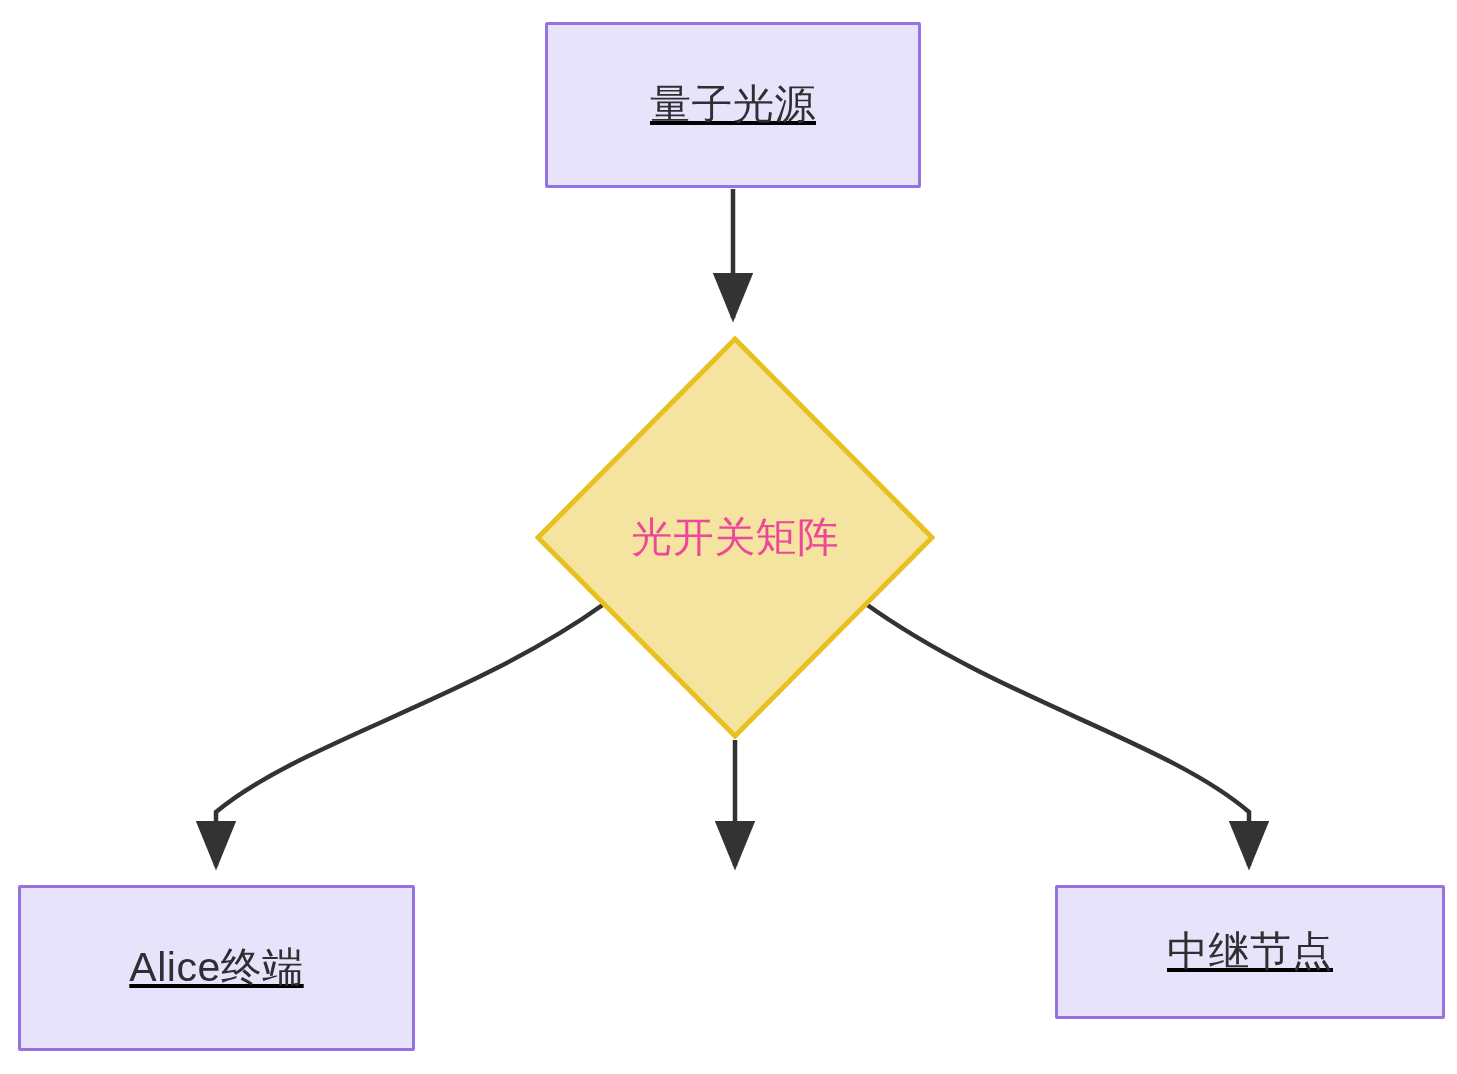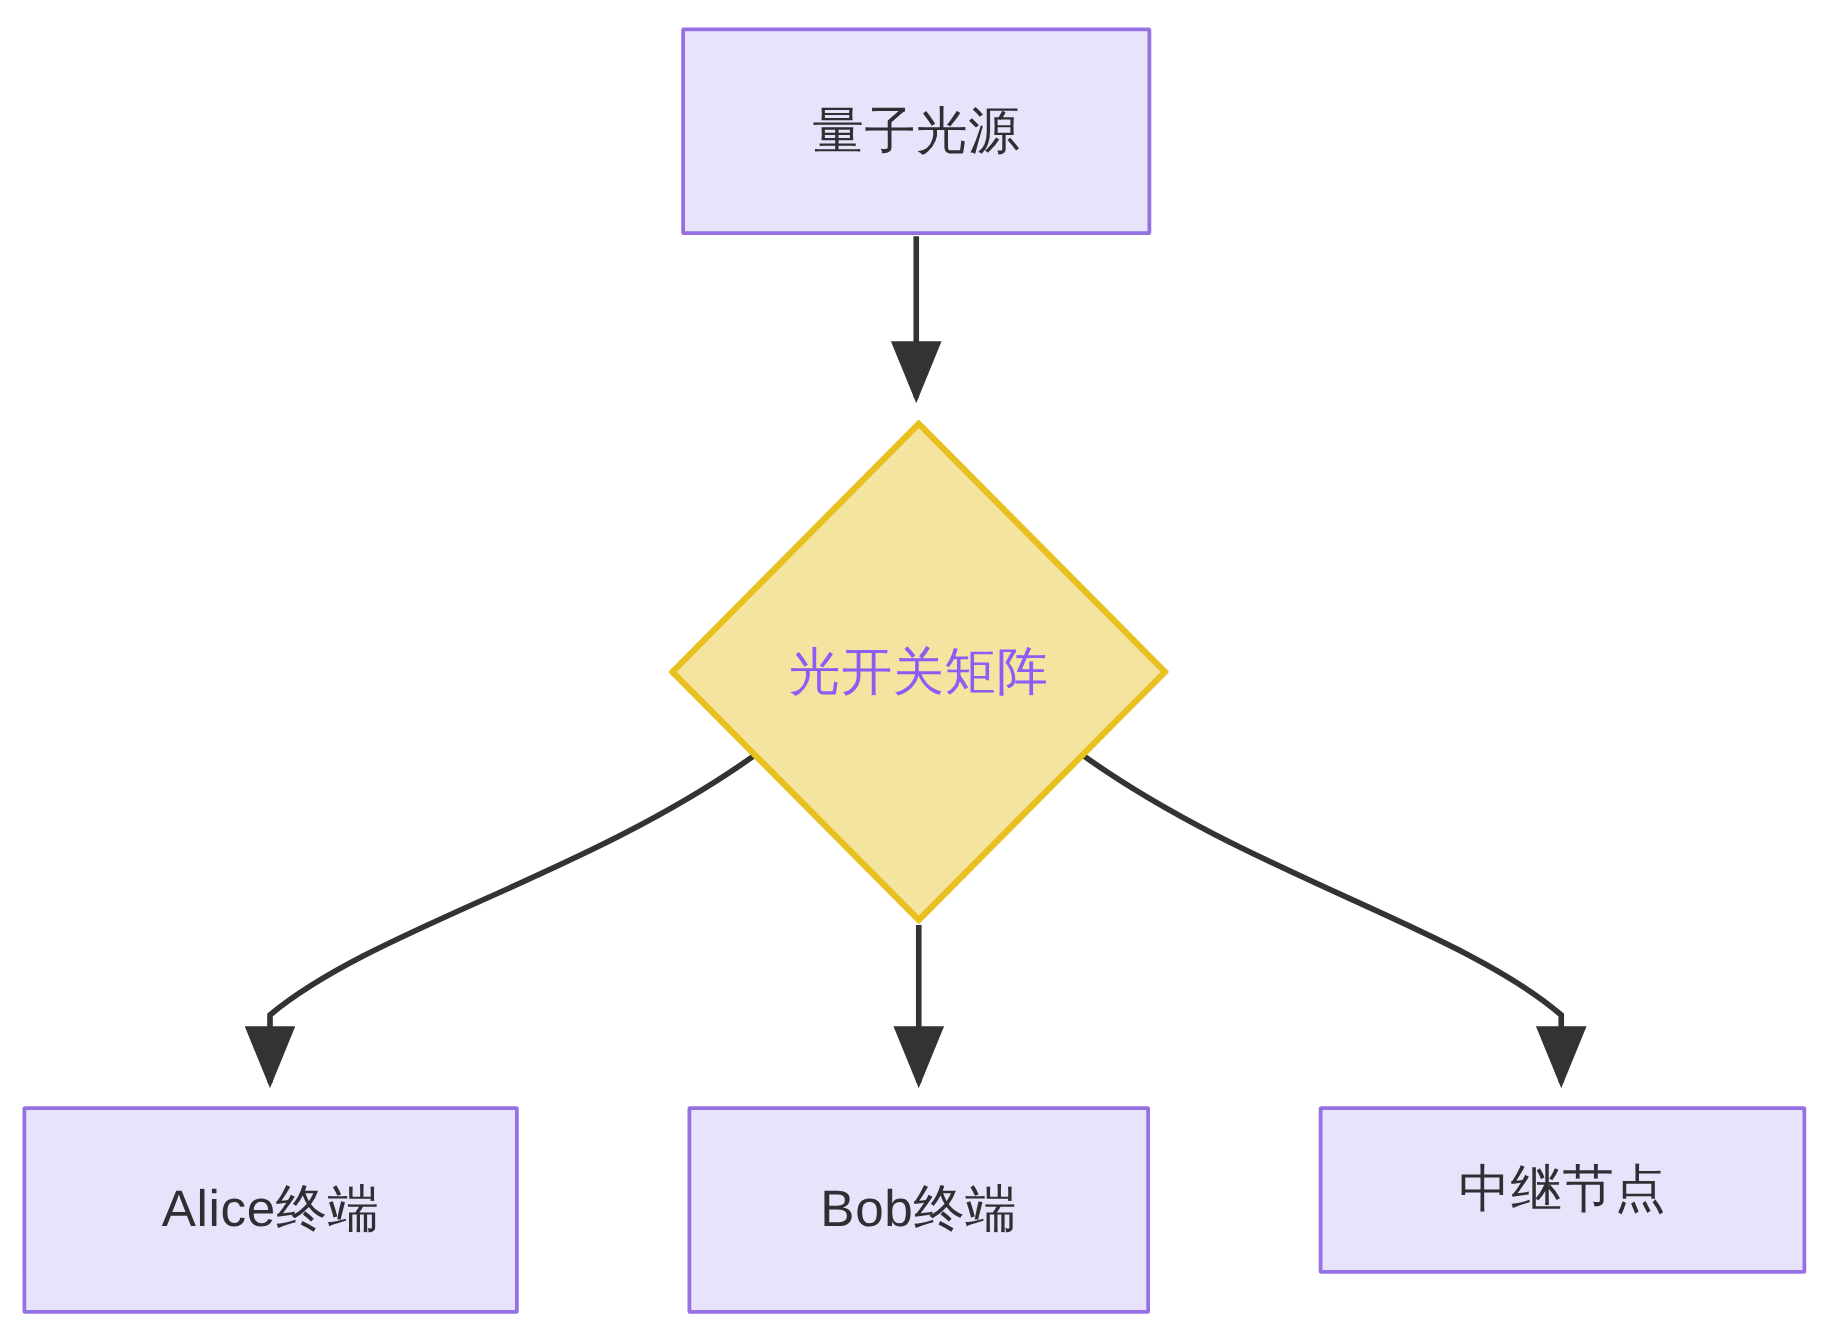--- a/index.html
+++ b/index.html
@@ -33,20 +33,21 @@
     display: flex;
     align-items: center;
     justify-content: center;
   }
 
   
   .node-rect {
     background: #e6e3fb;
     border: 3px solid #9671e4;
     border-radius: 2px;
+    text-decoration: underline;
   }
 
   .node-rect .node-label {
     color: #2f2f33;
     font-size: 41px;
     line-height: 1.15;
     letter-spacing: 0.5px;
     white-space: nowrap;
     text-align: center;
   }
@@ -61,21 +62,21 @@
     position: absolute;
     left: 0;
     top: 0;
     width: 100%;
     height: 100%;
   }
 
   .node-diamond .node-label {
     position: relative;
     z-index: 2;
-    color: #8b5cf6;
+    color: #ec4899;
     font-size: 41px;
     line-height: 1.15;
     letter-spacing: 0.5px;
     white-space: nowrap;
     text-align: center;
   }
 </style>
 </head>
 <body>
 
@@ -105,21 +106,18 @@
     <svg class="diamond-shape" viewBox="0 0 400 403" preserveAspectRatio="none">
       <polygon points="200,3 397,201.5 200,400 3,201.5" fill="#f5e3a0" stroke="#e8c01f" stroke-width="5"></polygon>
     </svg>
     <span class="node-label">光开关矩阵</span>
   </div>
 
   <div class="node node-rect" style="left:18px; top:885px; width:397px; height:166px;">
     <span class="node-label">Alice终端</span>
   </div>
 
-  <div class="node node-rect" style="left:550px; top:885px; width:370px; height:166px;">
-    <span class="node-label">Bob终端</span>
-  </div>
 
   <div class="node node-rect" style="left:1055px; top:885px; width:390px; height:134px;">
     <span class="node-label">中继节点</span>
   </div>
 
 </div>
 
 </body></html>

